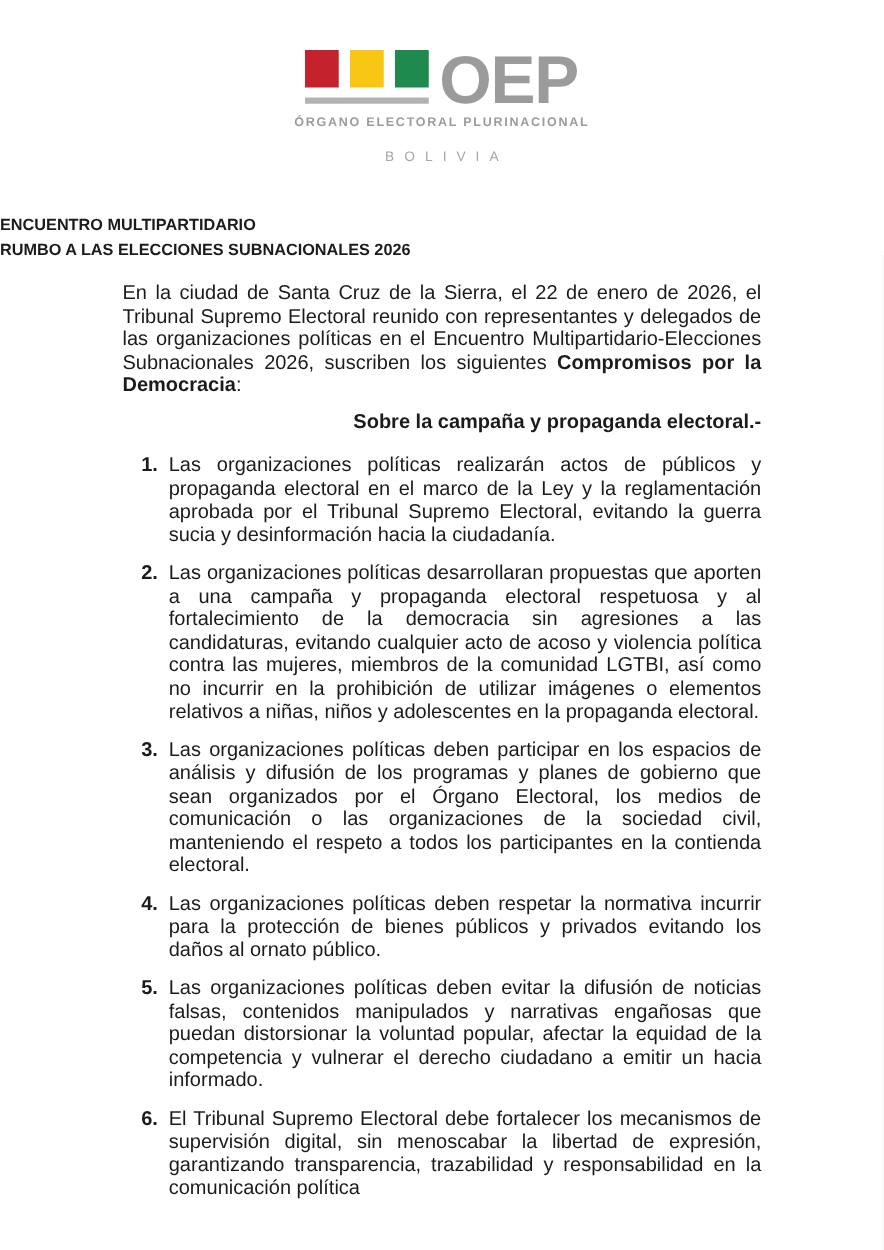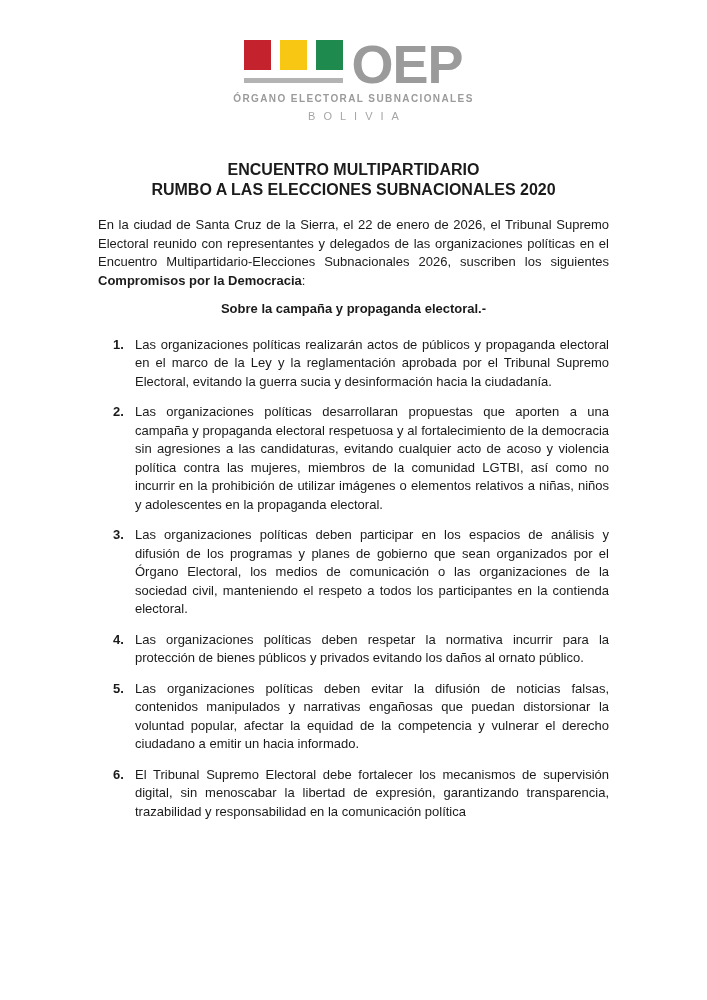--- a/index.html
+++ b/index.html
@@ -38,50 +38,49 @@
   }
   .org-name {
     margin-top: 7px;
     font-size: 10px;
     font-weight: bold;
     letter-spacing: 1.4px;
     color: #9b9b9b;
     white-space: nowrap;
   }
   .country {
-    margin-top: 6px;
+    margin-top: 16px;
     font-size: 11px;
     letter-spacing: 8px;
     padding-left: 8px; 
     color: #a6a6a6;
     white-space: nowrap;
   }
 
   
   .doc-title {
     margin-top: 38px;
-    text-align: center;
-    font-size: 16px;
+    font-size: 13px;
     font-weight: bold;
     line-height: 20px;
   }
 
   
   .content {
     margin: 16px 98px 0 98px;
-    font-size: 13px;
+    font-size: 16px;
     line-height: 18.5px;
     text-align: justify;
   }
   .intro { margin: 0; }
   .intro .b { font-weight: bold; }
   .section-heading {
     margin-top: 10px;
     font-weight: bold;
-    text-align: center;
+    text-align: right;
   }
   .list { margin-top: 17px; }
   .list-item {
     position: relative;
     padding-left: 37px;
     margin-bottom: 12px;
   }
   .list-item .num {
     position: absolute;
     left: 15px;
@@ -99,27 +98,27 @@
       <div class="squares-col">
         <div class="squares">
           <span class="sq" style="background: rgb(196, 35, 46);"></span>
           <span class="sq" style="background: rgb(247, 199, 19);"></span>
           <span class="sq" style="background: rgb(30, 138, 78);"></span>
         </div>
         <span class="bar" style="background: rgb(179, 179, 179);"></span>
       </div>
       <div class="oep">OEP</div>
     </div>
-    <div class="org-name">ÓRGANO ELECTORAL SUBNACIONALES</div>
+    <div class="org-name">ÓRGANO ELECTORAL PLURINACIONAL</div>
     <div class="country">BOLIVIA</div>
   </div>
 
   <div class="doc-title">
     <div>ENCUENTRO MULTIPARTIDARIO</div>
-    <div>RUMBO A LAS ELECCIONES SUBNACIONALES 2020</div>
+    <div>RUMBO A LAS ELECCIONES SUBNACIONALES 2026</div>
   </div>
 
   <div class="content">
 
     <p class="intro"><span>En la ciudad de Santa Cruz de la Sierra, el 22 de enero de 2026, el Tribunal Supremo Electoral reunido con representantes y delegados de las organizaciones políticas en el Encuentro Multipartidario-Elecciones Subnacionales 2026, suscriben los siguientes </span><span class="b">Compromisos por la Democracia</span><span>:</span></p>
 
     <div class="section-heading">Sobre la campaña y propaganda electoral.-</div>
 
     <div class="list">
 

